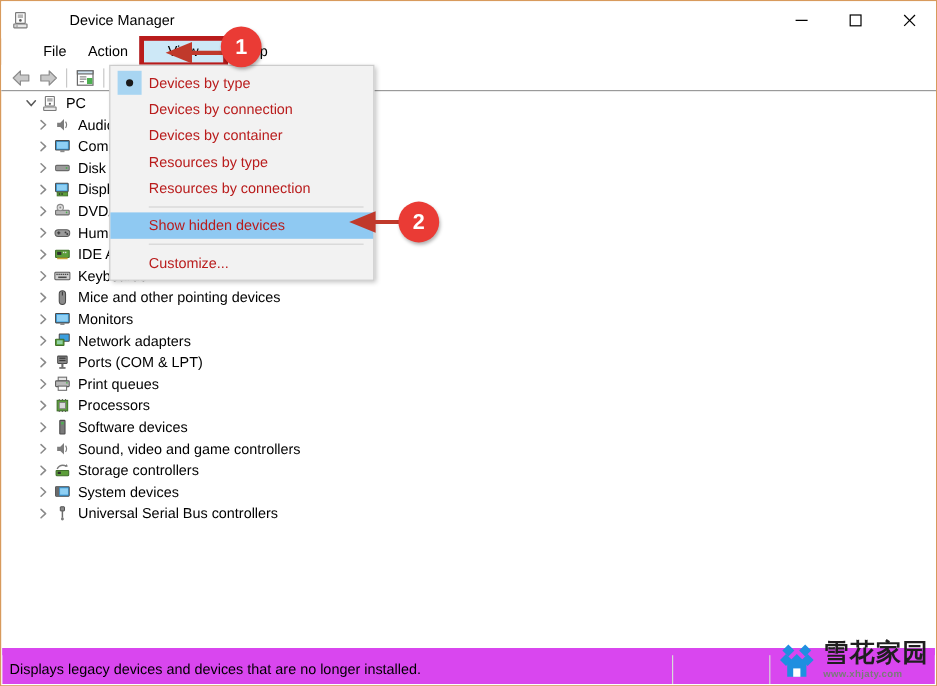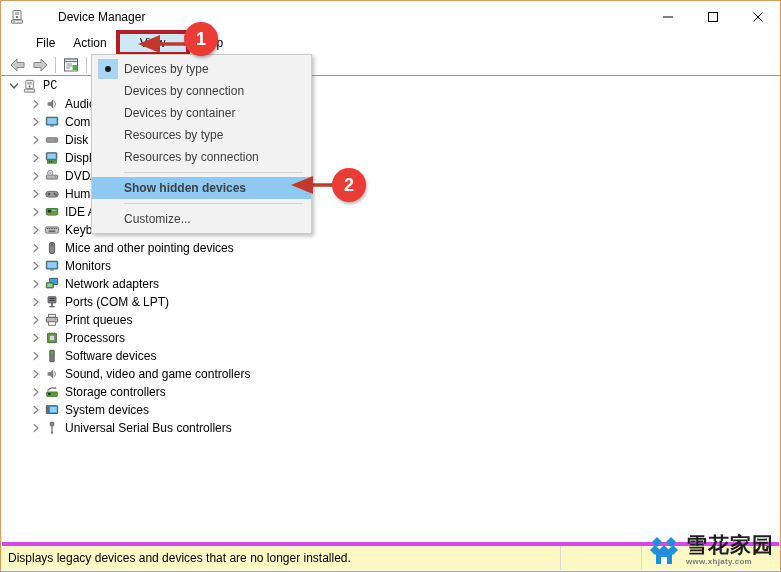--- a/index.html
+++ b/index.html
@@ -143,47 +143,46 @@
   .chev svg { display: block; }
   .tree-icon {
     width: 16px; height: 16px;
     margin-right: 5px;
     flex: none;
     display: flex;
     align-items: center;
     justify-content: center;
   }
   .tree-label { line-height: 18px; }
-  .lvl0 { padding-left: 4px; font-family: Liberation Mono, monospace; }
+  .lvl0 { padding-left: 16px; }
   .lvl1 { padding-left: 26px; }
 
   
   .dropdown {
     position: absolute;
     left: 90px;
     top: 53px;
     width: 219px;
     background: #f2f2f2;
     border: 1px solid #cccccc;
     box-shadow: 2px 2px 4px rgba(0,0,0,0.25);
     padding: 3px 0;
     z-index: 40;
   }
   .dd-item {
     height: 22px;
     display: flex;
     align-items: center;
     font-size: 12px;
-    color: #404040;
+    color: #b91c1c;
     padding-left: 0;
     white-space: nowrap;
   }
   .dd-item.sel {
     background: #8fc9f2;
-    font-weight: bold;
   }
   .dd-gutter {
     width: 32px;
     flex: none;
     display: flex;
     align-items: center;
     justify-content: center;
     height: 100%;
   }
   .dd-radio-box {
@@ -223,22 +222,22 @@
     position: absolute;
     z-index: 55;
   }
 
   
   .statusbar {
     position: absolute;
     left: 1px; right: 1px;
     bottom: 1px;
     height: 24px;
-    background: #fef9c3;
-    border-top: 4px solid #d946ef;
+    background: #d946ef;
+    border-top: 6px solid #d946ef;
     display: flex;
     align-items: center;
   }
   .sb-panel1 {
     width: 559px;
     height: 100%;
     display: flex;
     align-items: center;
     padding-left: 6px;
     box-sizing: border-box;

